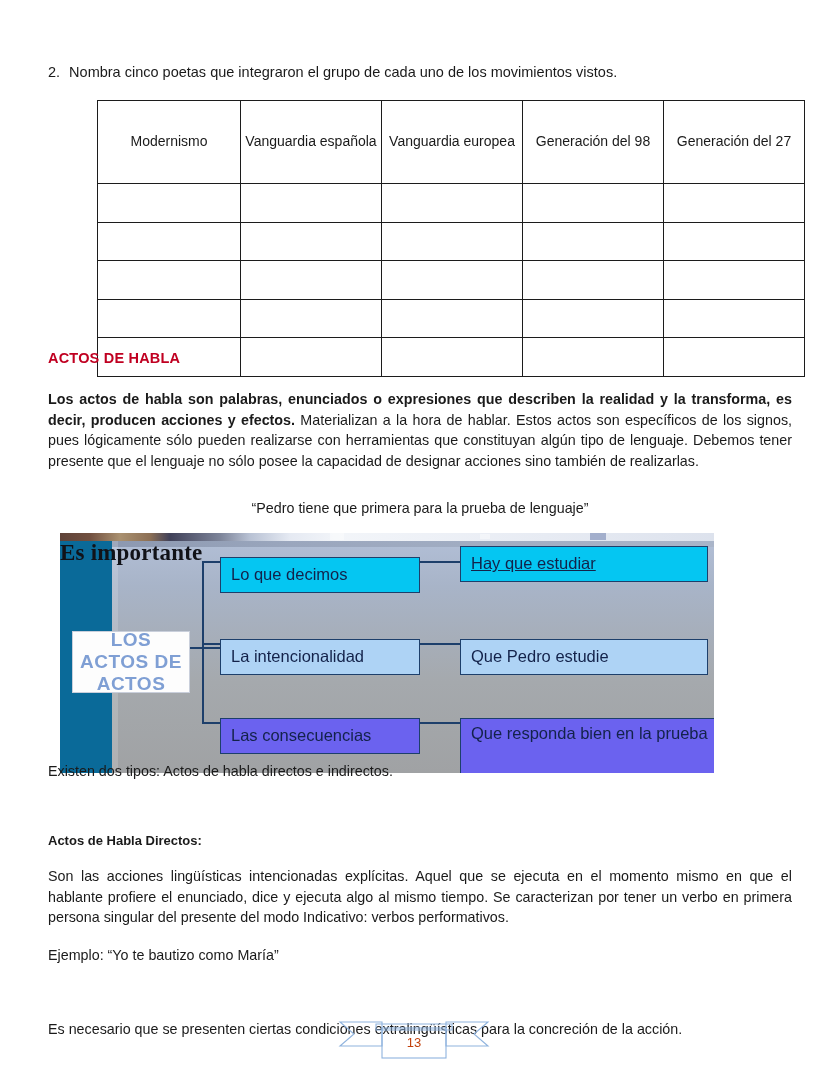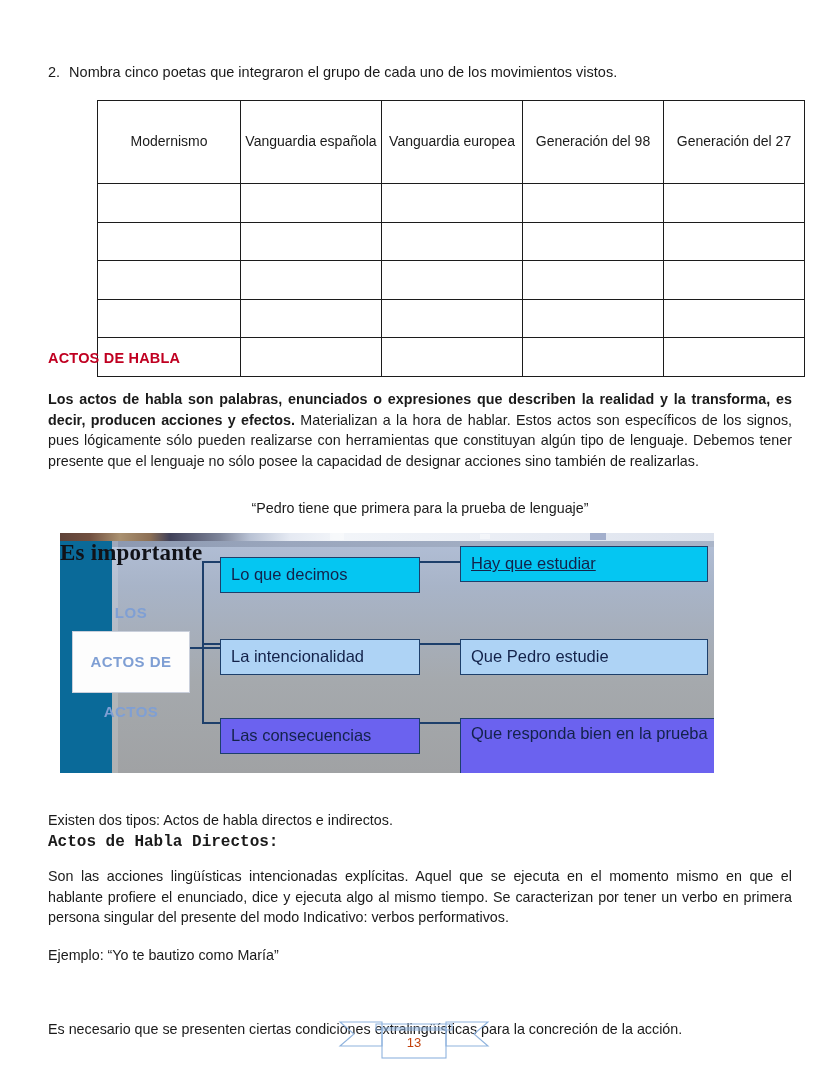--- a/index.html
+++ b/index.html
@@ -90,28 +90,27 @@
 
   .quote-line {
     position: absolute;
     left: 48px;
     top: 500px;
     width: 744px;
     text-align: center;
     font-size: 14.3px;
   }
 
-  .para.tipos { top: 810px; text-align: left; }
+  .para.tipos { top: 761px; text-align: left; }
   .subheading {
     position: absolute;
     left: 48px;
     top: 833px;
-    font-size: 16px;
+    font-size: 13px;
     font-weight: bold;
-    font-family: Liberation Mono, monospace;
   }
   .para.directos { top: 866px; }
   .para.ejemplo  { top: 945px; text-align: left; }
   .para.necesario{ top: 983px; text-align: left; margin-top: 36px; }
 
   
   .diagram {
     position: absolute;
     left: 60px;
     top: 533px;
@@ -172,24 +171,23 @@
     margin-top: 13px;
   }
   .node.center-node {
     background: #fdfdfd;
     flex-direction: column;
     justify-content: center;
     align-items: center;
     padding-left: 0;
     color: #7f9fd4;
     font-weight: bold;
-    font-size: 15px;
+    font-size: 19px;
     letter-spacing: 0.5px;
     border: 1.2px solid #c9cfdb;
-    gap: 32px;
   }
   .center-node span { display: block; }
 
   .node.cyan  { background: #05c6f2; }
   .node.lblue { background: #aed3f5; }
   .node.purple{ background: #6b62ef; }
 
   .n-center  { left: 12px;  top: 85px;  width: 118px; height: 62px; }
   .n-r1a { left: 160px; top: 11px;  width: 200px; height: 36px; }
   .n-r1b { left: 400px; top: 0;  width: 248px; height: 36px; text-decoration: underline; }

